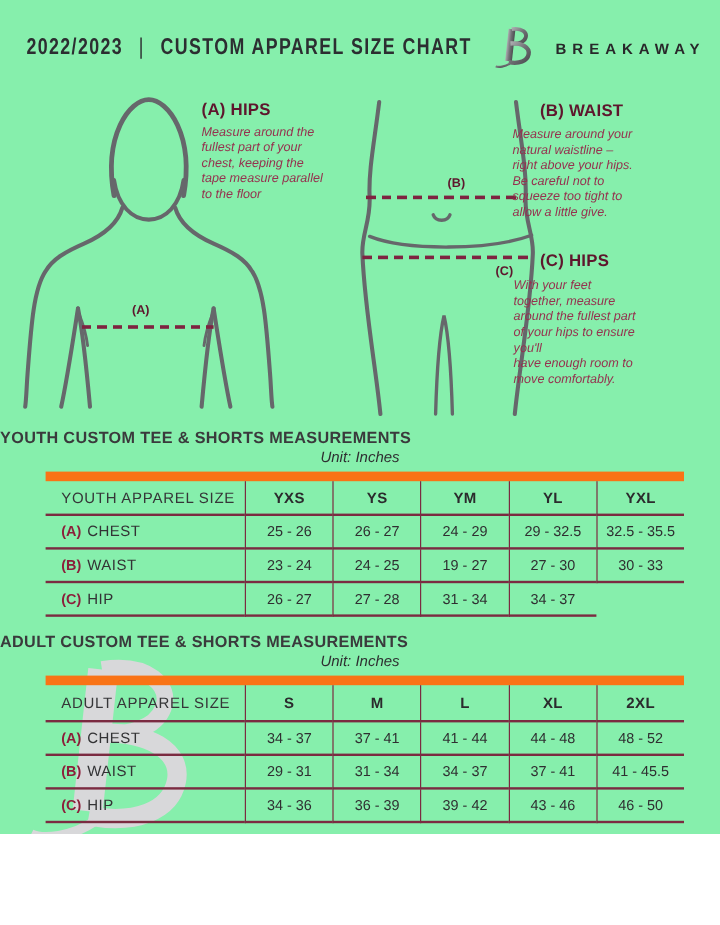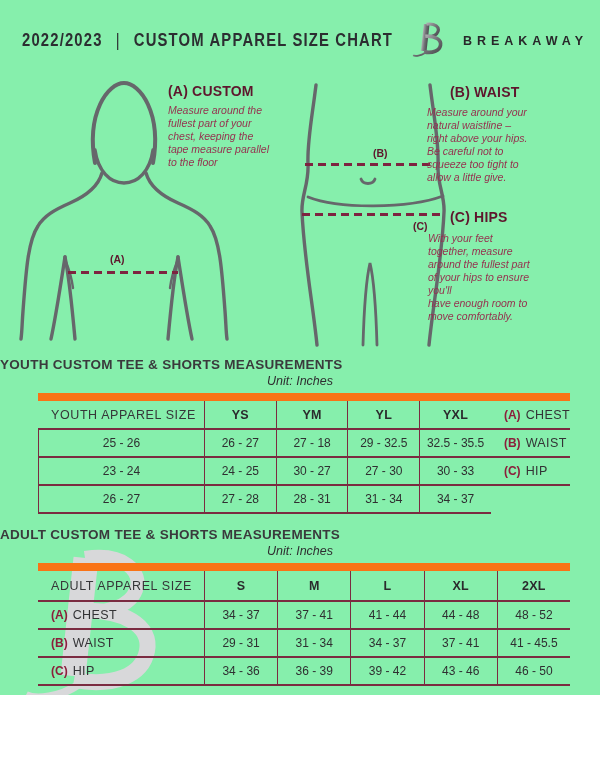--- a/index.html
+++ b/index.html
@@ -131,21 +131,21 @@
 
   <div class="abs z1 marker" style="left:110px; top:253px;">(A)</div>
   <div class="abs z1 dash-line" style="left:68px; top:271px; width:110px;"></div>
 
   <div class="abs z1 marker" style="left:373px; top:147px;">(B)</div>
   <div class="abs z1 dash-line" style="left:305px; top:163px; width:130px;"></div>
 
   <div class="abs z1 dash-line" style="left:302px; top:213px; width:139px;"></div>
   <div class="abs z1 marker" style="left:413px; top:220px;">(C)</div>
 
-  <div class="abs z1 guide-heading" style="left:168px; top:83px;">(A) CUSTOM</div>
+  <div class="abs z1 guide-heading" style="left:168px; top:83px;">(A) HIPS</div>
   <div class="abs z1 guide-body" style="left:168px; top:104px; width:130px;">Measure around the
 fullest part of your
 chest, keeping the
 tape measure parallel
 to the floor</div>
 
   <div class="abs z1 guide-heading" style="left:450px; top:84px;">(B) WAIST</div>
   <div class="abs z1 guide-body" style="left:427px; top:106px; width:135px;">Measure around your
 natural waistline –
 right above your hips.
@@ -162,52 +162,52 @@
 have enough room to
 move comfortably.</div>
 
   <div class="abs z1 section-title" style="top:357px;">YOUTH CUSTOM TEE &amp; SHORTS MEASUREMENTS</div>
   <div class="abs z1 unit-line" style="top:374px;">Unit: Inches</div>
 
   <div class="abs z1 size-table" style="top:393px; grid-template-rows:29px 28px 28px 28px;">
     <div class="cell first">
         <span class="size-head-label">YOUTH APPAREL SIZE</span>
       </div>
+    <div class="cell vline col-head">YXS</div>
     <div class="cell vline col-head">YS</div>
     <div class="cell vline col-head">YM</div>
     <div class="cell vline col-head">YL</div>
     <div class="cell vline col-head">YXL</div>
 
     <div class="cell first">
         <span class="row-prefix">(A)</span>
         <span class="row-name">CHEST</span>
       </div>
     <div class="cell vline">25 - 26</div>
     <div class="cell vline">26 - 27</div>
-    <div class="cell vline">27 - 18</div>
+    <div class="cell vline">24 - 29</div>
     <div class="cell vline">29 - 32.5</div>
     <div class="cell vline">32.5 - 35.5</div>
 
     <div class="cell first">
         <span class="row-prefix">(B)</span>
         <span class="row-name">WAIST</span>
       </div>
     <div class="cell vline">23 - 24</div>
     <div class="cell vline">24 - 25</div>
-    <div class="cell vline">30 - 27</div>
+    <div class="cell vline">19 - 27</div>
     <div class="cell vline">27 - 30</div>
     <div class="cell vline">30 - 33</div>
 
     <div class="cell first">
         <span class="row-prefix">(C)</span>
         <span class="row-name">HIP</span>
       </div>
     <div class="cell vline">26 - 27</div>
     <div class="cell vline">27 - 28</div>
-    <div class="cell vline">28 - 31</div>
     <div class="cell vline">31 - 34</div>
     <div class="cell vline">34 - 37</div>
   </div>
 
   <div class="abs z1 section-title" style="top:527px;">ADULT CUSTOM TEE &amp; SHORTS MEASUREMENTS</div>
   <div class="abs z1 unit-line" style="top:544px;">Unit: Inches</div>
 
   <div class="abs z1 size-table" style="top:563px; grid-template-rows:31px 28px 28px 28px;">
     <div class="cell first">
         <span class="size-head-label">ADULT APPAREL SIZE</span>

